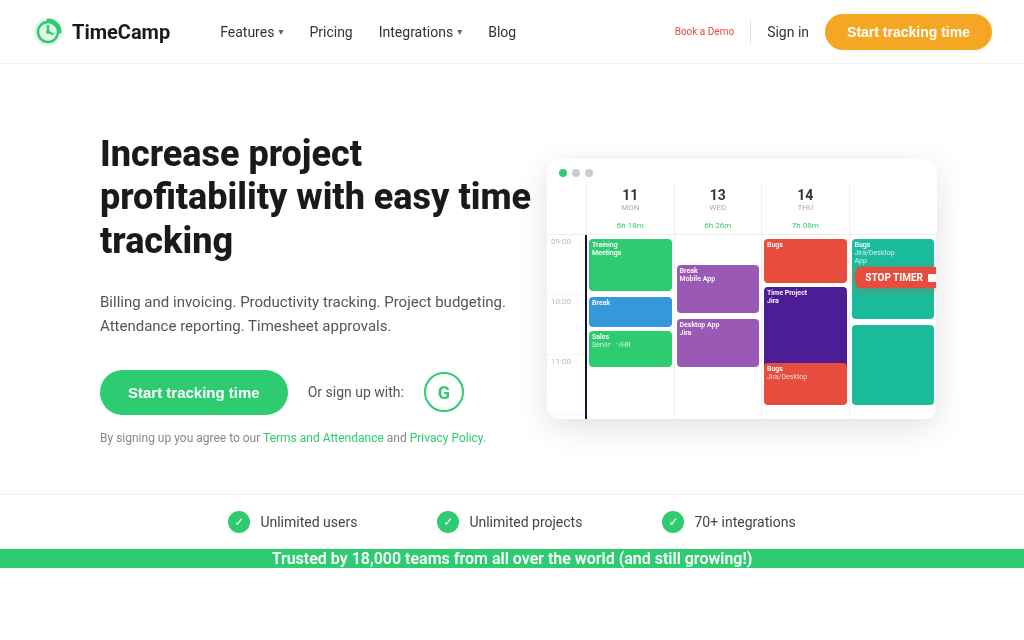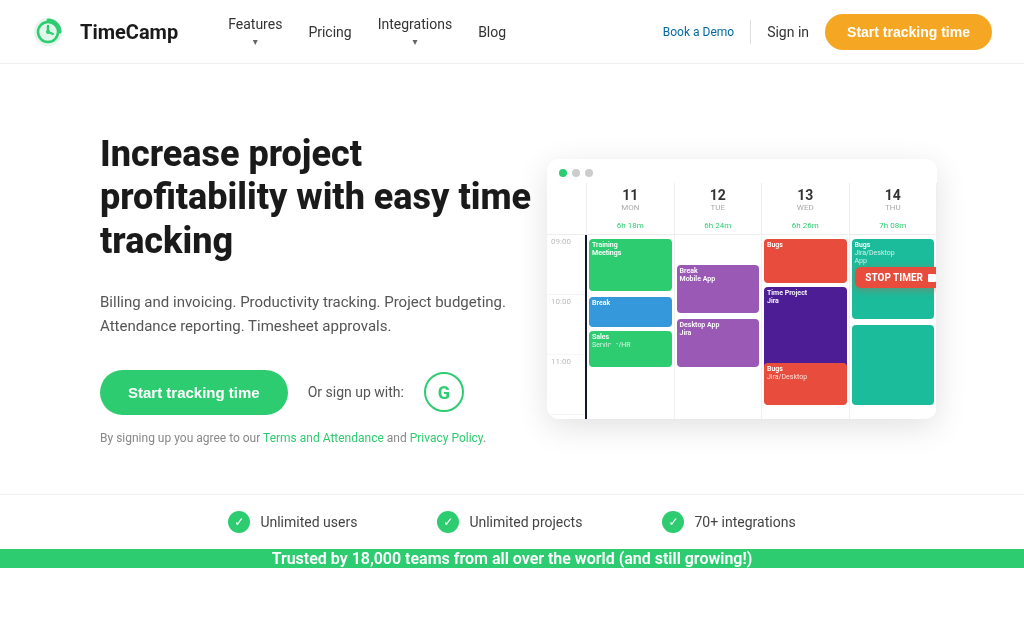--- a/index.html
+++ b/index.html
@@ -3,28 +3,28 @@
   <meta charset="utf-8">
   <style>
     * { margin: 0; padding: 0; box-sizing: border-box; }
     body { font-family: -apple-system, BlinkMacSystemFont, 'Segoe UI', Roboto, sans-serif; background: #fff; width: 1024px; height: 640px; overflow: hidden; }
 
     
     .navbar {
       display: flex; align-items: center; padding: 0 32px; height: 64px;
       border-bottom: 1px solid #f0f0f0; background: #fff;
     }
-    .logo-area { display: flex; align-items: center; gap: 16px; margin-right: 40px; }
+    .logo-area { display: flex; align-items: center; gap: 8px; margin-right: 40px; }
     .logo-icon { width: 32px; height: 32px; }
     .logo-text { font-size: 20px; font-weight: 700; color: #1a1a1a; }
     .nav-links { display: flex; align-items: center; gap: 6px; flex: 1; }
-    .nav-item { display: flex; align-items: center; gap: 4px; padding: 6px 10px; font-size: 14px; color: #333; cursor: pointer; text-decoration: none; flex-direction: column; }
+    .nav-item { display: flex; align-items: center; gap: 4px; padding: 6px 10px; font-size: 14px; color: #333; cursor: pointer; text-decoration: none; }
     .chevron { font-size: 10px; color: #666; }
     .nav-right { display: flex; align-items: center; gap: 16px; }
-    .book-demo { font-size: 12px; color: #0369a1; text-decoration: none; cursor: pointer; }
+    .book-demo { font-size: 10px; color: #ef4444; text-decoration: none; cursor: pointer; }
     .divider-v { width: 1px; height: 24px; background: #ddd; }
     .sign-in { font-size: 14px; color: #333; cursor: pointer; }
     .btn-cta {
       background: #f5a623; color: #fff; border: none; border-radius: 24px;
       padding: 10px 22px; font-size: 14px; font-weight: 600; cursor: pointer;
     }
 
     
     .hero {
       display: flex; align-items: center; padding: 40px 80px 20px 100px;
@@ -165,25 +165,20 @@
       </div>
 
       <div class="cal-header">
         <div class="cal-time-col"></div>
         <div class="cal-day-col">
           <div class="day-num">11</div>
           <div class="day-name">MON</div>
           <div class="day-hours">6h 18m</div>
         </div>
         <div class="cal-day-col">
-          <div class="day-num">12</div>
-          <div class="day-name">TUE</div>
-          <div class="day-hours">6h 24m</div>
-        </div>
-        <div class="cal-day-col">
           <div class="day-num">13</div>
           <div class="day-name">WED</div>
           <div class="day-hours">6h 26m</div>
         </div>
         <div class="cal-day-col">
           <div class="day-num">14</div>
           <div class="day-name">THU</div>
           <div class="day-hours">7h 08m</div>
         </div>
       </div>

